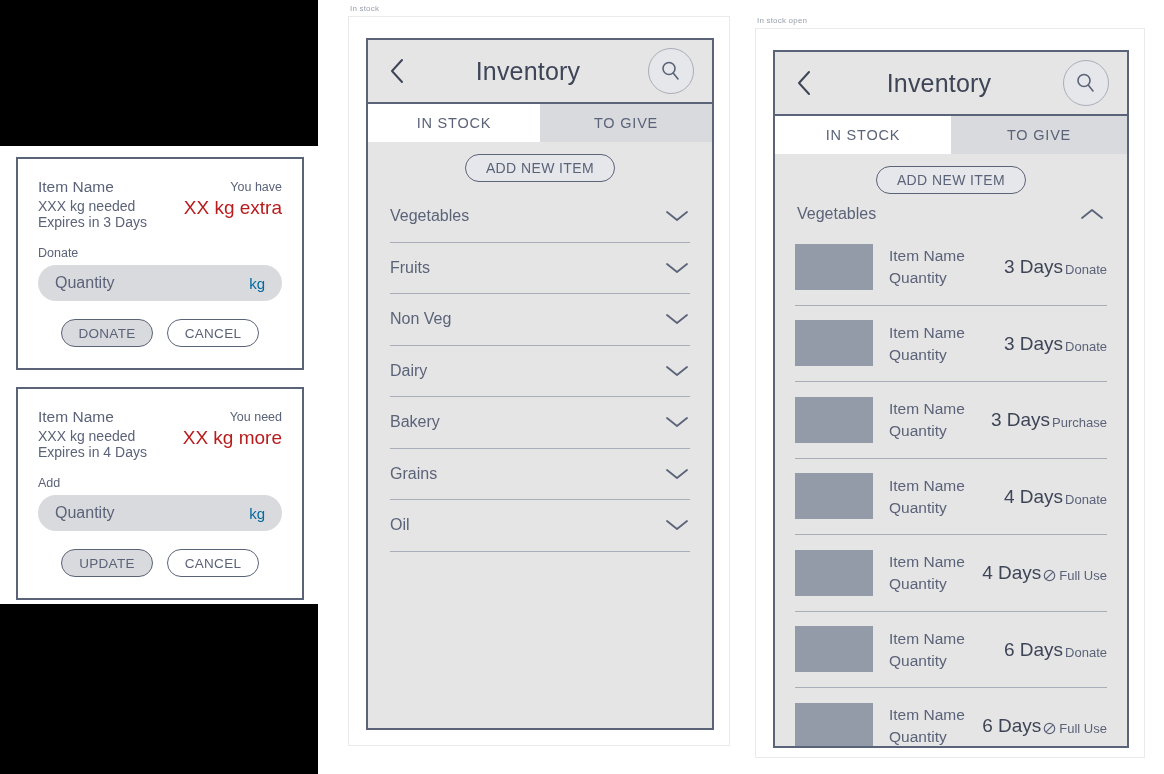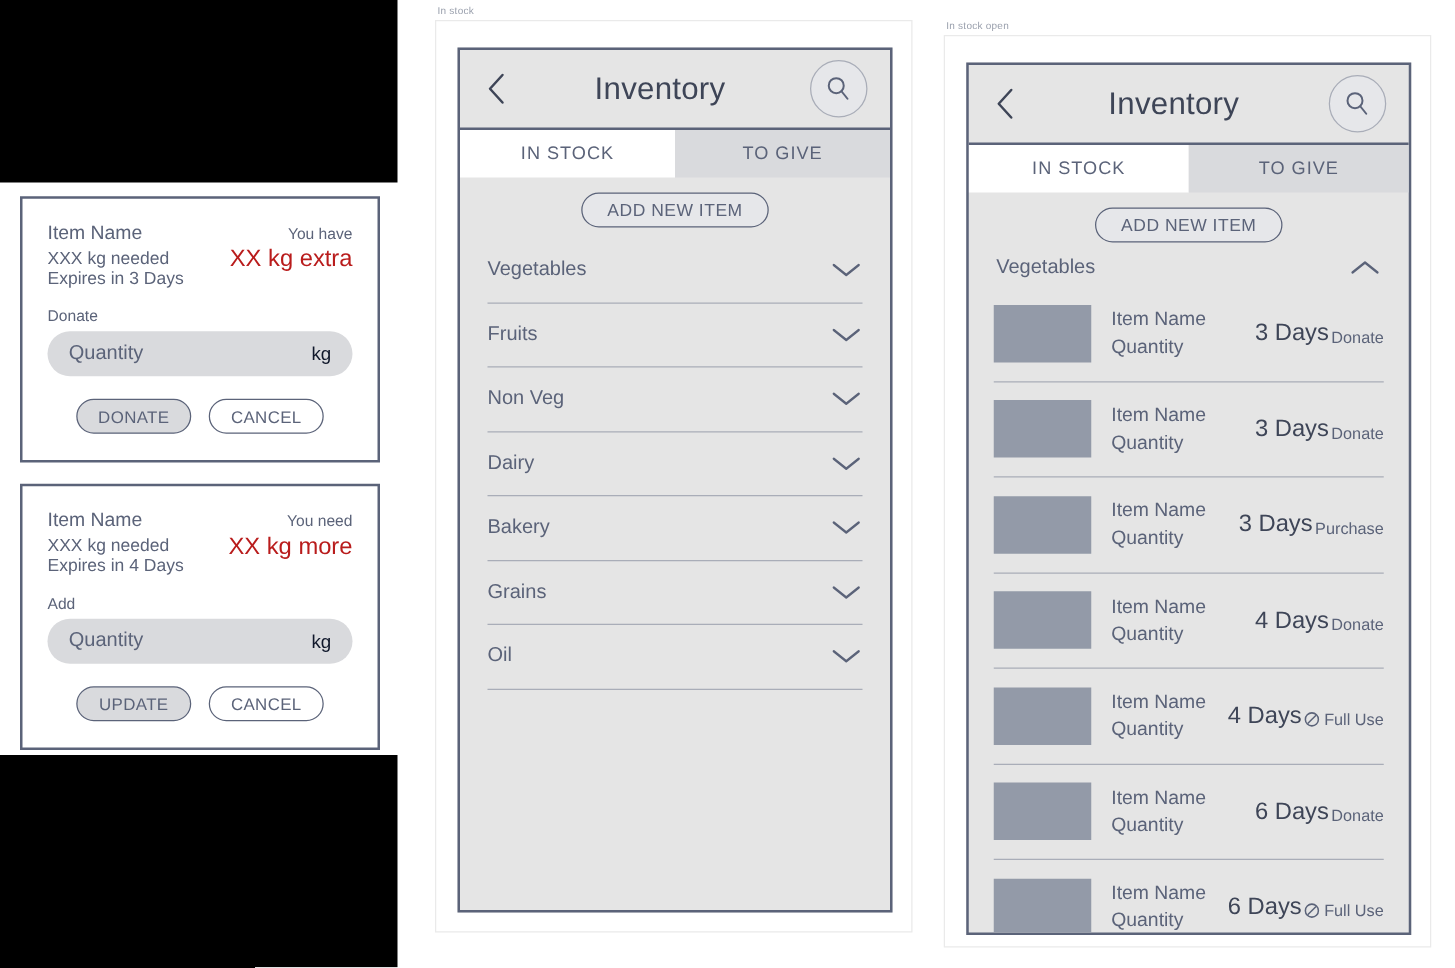--- a/index.html
+++ b/index.html
@@ -76,21 +76,21 @@
     height: 36px;
     background: #d9dadd;
     border-radius: 18px;
     display: flex;
     align-items: center;
     justify-content: space-between;
     padding: 0 17px;
     box-sizing: border-box;
   }
   .qty-placeholder { font-size: 16px; color: #5b6379; }
-  .qty-unit { font-size: 15px; color: #0f172a; }
+  .qty-unit { font-size: 15px; color: #0369a1; }
 
   .btn-row {
     display: flex;
     gap: 14px;
     justify-content: center;
     margin-top: 18px;
   }
   .pill-btn {
     border: 1.6px solid #5b6379;
     border-radius: 16px;

